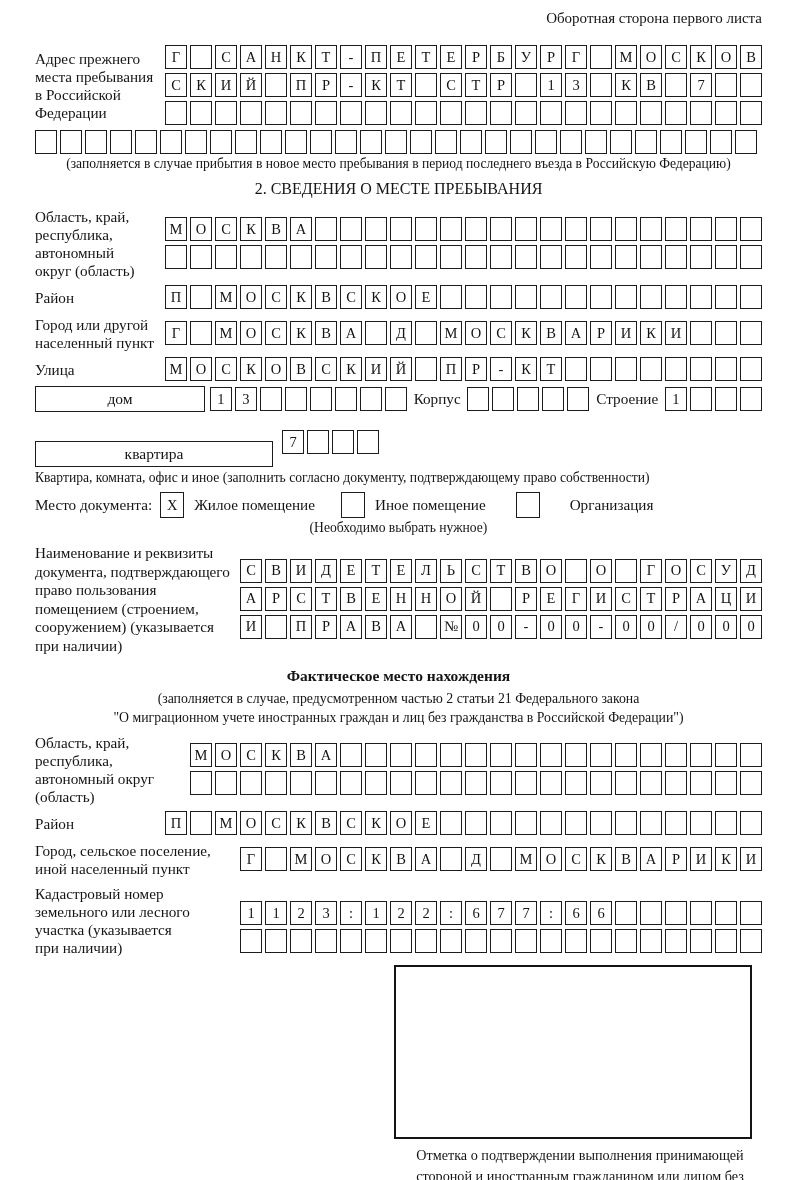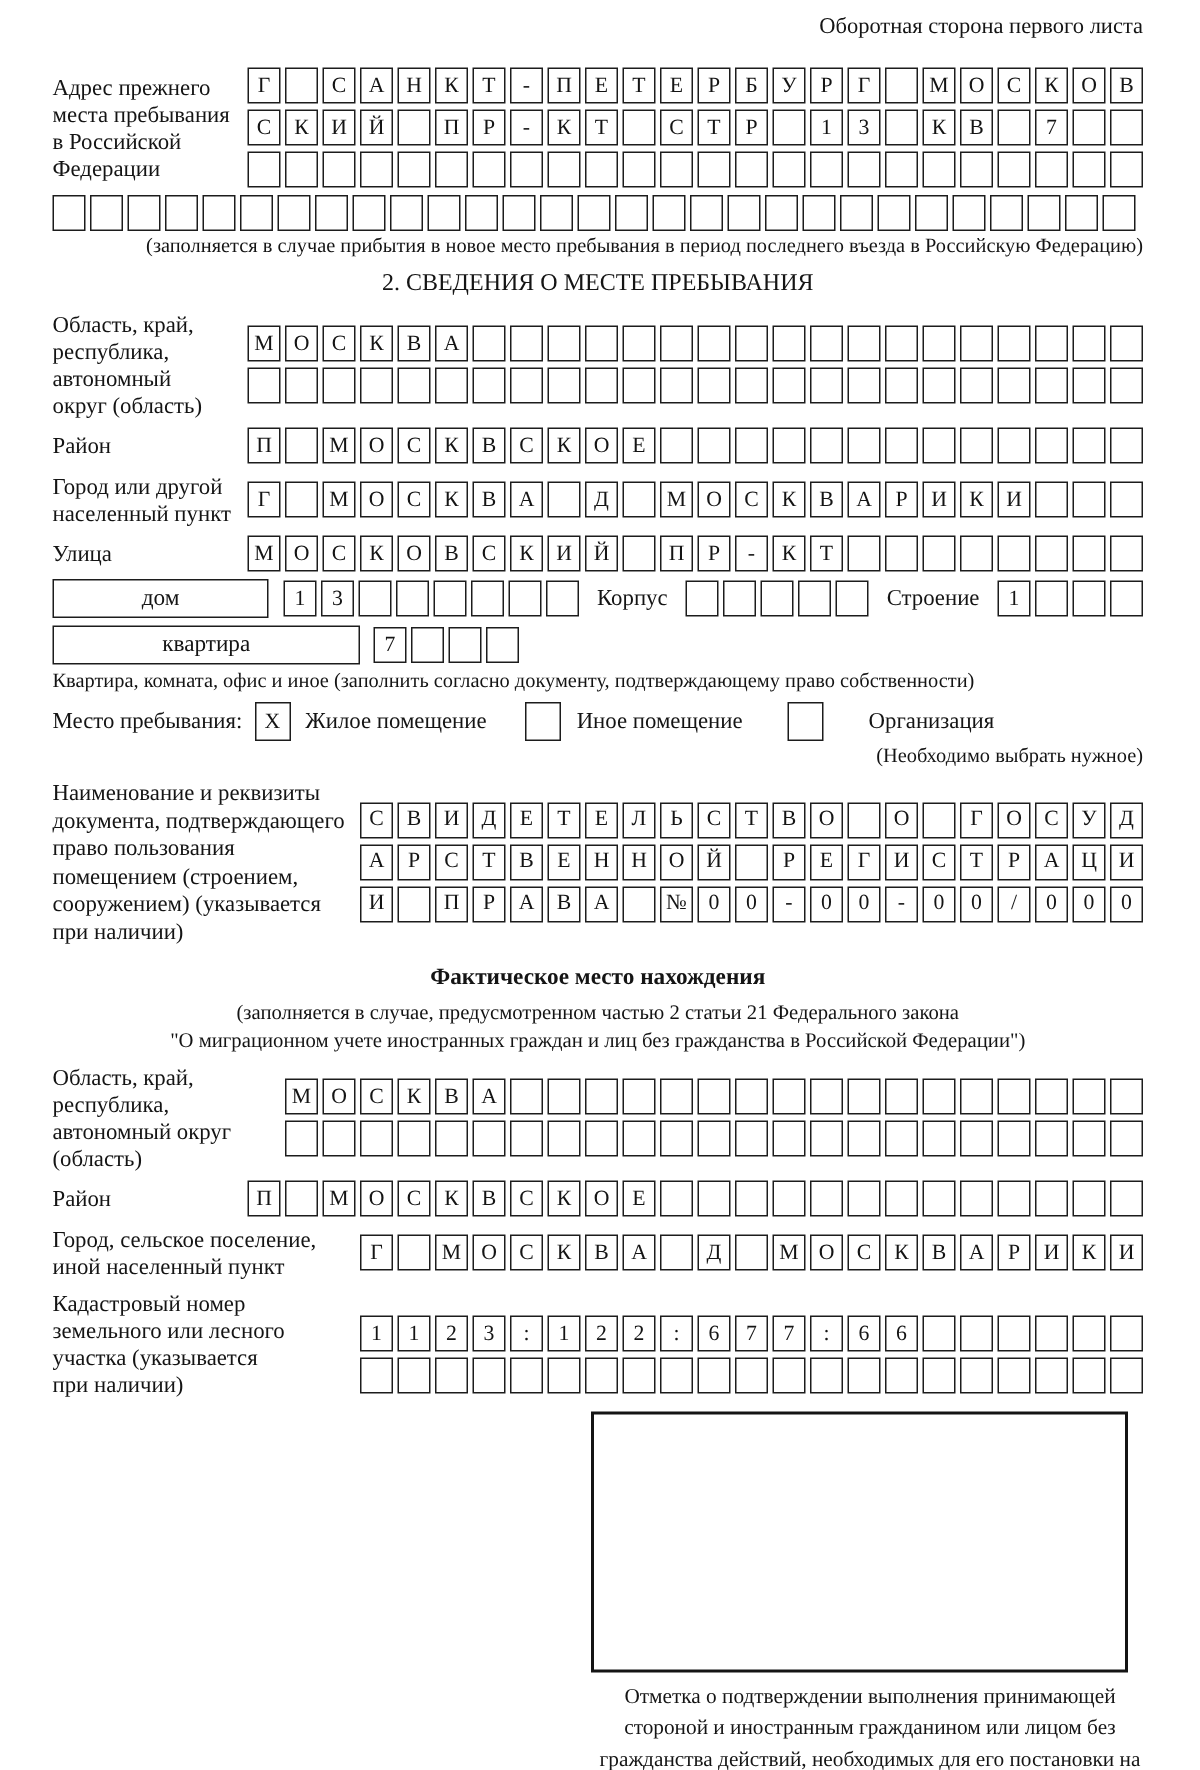--- a/index.html
+++ b/index.html
@@ -12,31 +12,31 @@
   .frow{display:flex;align-items:center;margin-bottom:5px;}
   .flabel{flex:1 1 auto;font-size:15.2px;line-height:18px;white-space:pre-line;padding-top:2px;}
   .cellcol{display:flex;flex-direction:column;gap:4px;flex:0 0 auto;}
   .cells{display:flex;gap:3px;flex:0 0 auto;}
   .cell{width:22px;height:24px;box-sizing:border-box;border:1.8px solid #1c1c1c;
         display:flex;align-items:center;justify-content:center;
         font-size:14.5px;line-height:1;background:#fff;}
   .fullrow{margin:4px 0 2px 0;}
 
   .note{font-size:13.6px;margin:1px 0 6px 0;}
-  .center{text-align:right;}
+  .center{text-align:center;}
 
   .sec-title{font-size:16px;font-weight:normal;text-align:center;margin:8px 0 8px 0;}
   .sub-title{font-size:15.5px;font-weight:bold;text-align:center;margin:12px 0 6px 0;}
   .law-note{font-size:13.8px;text-align:center;margin:0 0 3px 0;}
 
   .houserow{display:flex;align-items:center;justify-content:space-between;margin:4px 0 3px 0;}
   .widebox{box-sizing:border-box;border:1.8px solid #1c1c1c;height:26px;
            display:flex;align-items:center;justify-content:center;font-size:15.5px;}
-  .dombox{width:144px;}
-  .aptbox{width:205px;}
+  .dombox{width:170px;}
+  .aptbox{width:238px;margin-top:24px;}
   .inlabel{font-size:15.2px;padding:0 2px;}
   .aptrow{display:flex;align-items:center;gap:9px;margin:5px 0 3px 0;}
 
   .stayrow{display:flex;align-items:center;margin:6px 0 2px 0;font-size:15.2px;}
   .staylabel{margin-right:8px;}
   .cb{width:24px;height:26px;}
   .optlabel{margin:0 0 0 10px;}
   .gap1{margin-left:26px;} .gap2{margin-left:30px;}
 
   .docblock .flabel{line-height:18.5px;}
@@ -359,21 +359,21 @@
     <div class="cells">
         <span class="cell">7</span>
         <span class="cell"></span>
         <span class="cell"></span>
         <span class="cell"></span>
       </div>
   </div>
   <div class="note">Квартира, комната, офис и иное (заполнить согласно документу, подтверждающему право собственности)</div>
 
   <div class="stayrow">
-    <span class="staylabel">Место пребывания:</span>
+    <span class="staylabel">Место документа:</span>
     <span class="cells">
         <span class="cell cb">X</span>
       </span>
     <span class="optlabel">Жилое помещение</span>
     <span class="cells gap1">
         <span class="cell cb"></span>
       </span>
     <span class="optlabel">Иное помещение</span>
     <span class="cells gap2">
         <span class="cell cb"></span>

